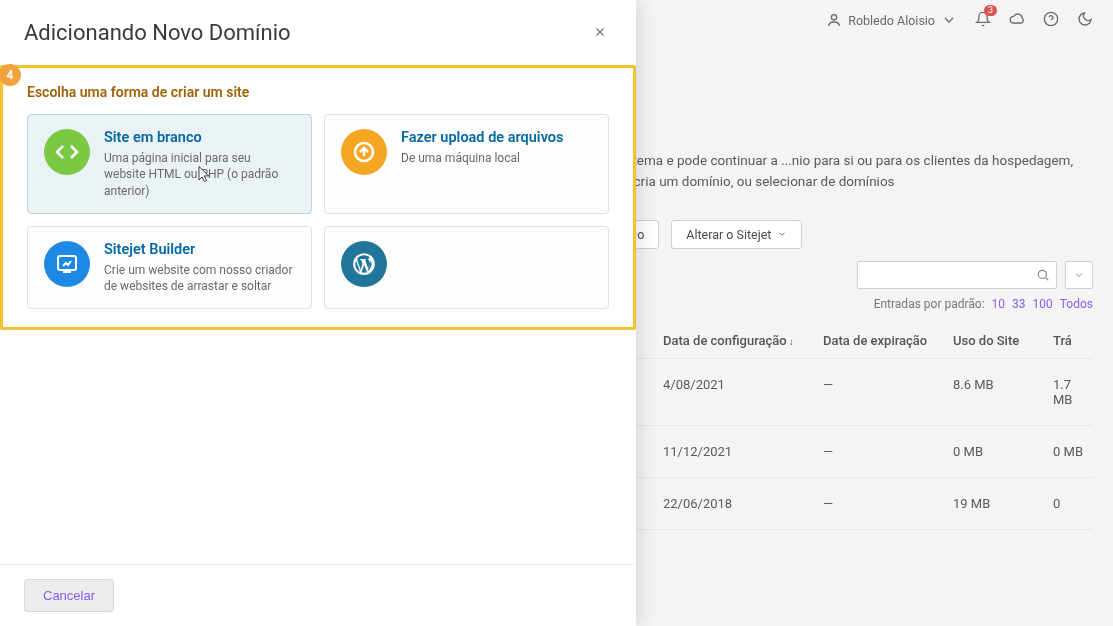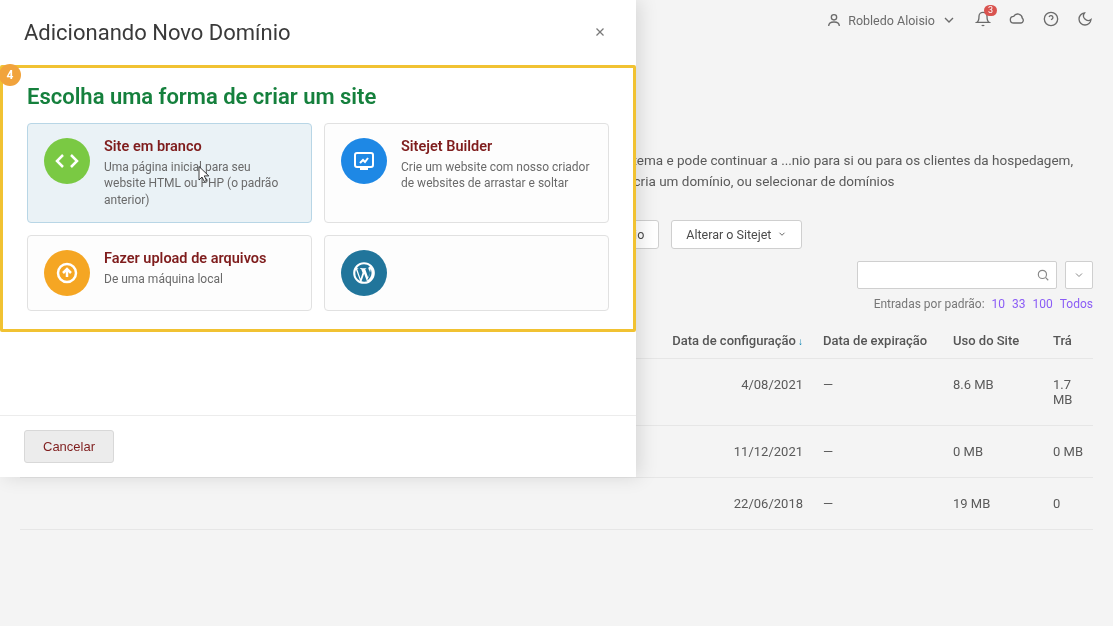--- a/index.html
+++ b/index.html
@@ -18,54 +18,54 @@
   .bg-search-row { margin-top: 12px; display: flex; justify-content: flex-end; align-items: center; gap: 8px; }
   .bg-search { display: flex; align-items: center; border: 1px solid #cfcfcf; background: #fff; height: 28px; width: 200px; border-radius: 2px; }
   .bg-search input { flex: 1; border: none; outline: none; padding: 0 8px; font-size: 12px; background: transparent; }
   .bg-search .sbtn { width: 30px; height: 100%; display: flex; align-items: center; justify-content: center; color: #888; }
   .bg-dd { width: 28px; height: 28px; border: 1px solid #cfcfcf; background: #fff; border-radius: 2px; display: flex; align-items: center; justify-content: center; color: #888; }
   .bg-pager { margin-top: 8px; text-align: right; font-size: 12px; color: #777; }
   .bg-pager a { color: #8b5cf6; text-decoration: none; margin-left: 4px; }
   .bg-table { margin-top: 12px; width: 100%; border-collapse: collapse; }
   .bg-table th, .bg-table td { text-align: left; padding: 18px 10px; font-size: 13px; color: #5a5a5a; border-bottom: 1px solid #e6e6e6; vertical-align: top; }
   .bg-table th { font-weight: 500; color: #555; padding-top: 10px; padding-bottom: 10px; }
-  .bg-table td.config-col, .bg-table th.config-col { width: 160px; text-align: right; }
+  .bg-table td.config-col, .bg-table th.config-col { width: 160px; }
   .bg-table td.exp-col, .bg-table th.exp-col { width: 130px; }
   .bg-table td.disk-col, .bg-table th.disk-col { width: 100px; }
   .bg-table td.traf-col, .bg-table th.traf-col { width: 50px; }
   .bg-table td.first-col, .bg-table th.first-col { width: auto; text-align: right; padding-right: 20px; }
   .sort-arrow { color: #007eb0; font-size: 10px; margin-left: 2px; }
 
   
-  .modal { position: absolute; top: 0; left: 0; width: 636px; height: 477px; background: #fff; box-shadow: 4px 0 18px rgba(0,0,0,0.12); display: flex; flex-direction: column; }
+  .modal { position: absolute; top: 0; left: 0; width: 636px; height: 626px; background: #fff; box-shadow: 4px 0 18px rgba(0,0,0,0.12); display: flex; flex-direction: column; }
   .modal-header { padding: 20px 24px 10px 24px; display: flex; align-items: flex-start; justify-content: space-between; }
   .modal-title { font-size: 22px; font-weight: 400; color: #3a3a3a; }
   .close-btn { width: 24px; height: 24px; display: flex; align-items: center; justify-content: center; color: #7a7a7a; cursor: pointer; }
   .modal-body { flex: 1; padding: 10px 24px; overflow: auto; position: relative; }
 
   .step-badge { position: absolute; top: -4px; left: -4px; width: 22px; height: 22px; background: #f1a33c; color: #fff; font-size: 12px; font-weight: 700; border-radius: 50%; display: flex; align-items: center; justify-content: center; z-index: 5; }
   .highlight-box { border: 3px solid #f1c232; border-radius: 2px; padding: 16px 0 18px 0; position: relative; margin-left: -24px; margin-right: -24px; padding-left: 24px; padding-right: 24px; }
 
-  .section-title { font-size: 22px; font-weight: 600; color: #15803d; margin-bottom: 14px; }
+  .section-title { font-size: 14px; font-weight: 600; color: #a16207; margin-bottom: 14px; }
 
   .card-grid { display: grid; grid-template-columns: 1fr 1fr; gap: 12px; }
   .card { border: 1px solid #e1e1e1; border-radius: 4px; padding: 14px 16px; display: flex; gap: 14px; align-items: flex-start; cursor: pointer; background: #fdfdfd; }
   .card.selected { background: #eaf2f6; border-color: #b8d6e6; }
   .card .icon-wrap { width: 46px; height: 46px; border-radius: 50%; display: flex; align-items: center; justify-content: center; flex-shrink: 0; }
   .card .texts { display: flex; flex-direction: column; gap: 3px; }
-  .card .ctitle { font-size: 14.5px; font-weight: 600; color: #7f1d1d; line-height: 1.25; }
+  .card .ctitle { font-size: 14.5px; font-weight: 600; color: #0369a1; line-height: 1.25; }
   .card .cdesc { font-size: 12px; color: #6a6a6a; line-height: 1.35; }
 
   .icon-blank { background: #7ac943; }
   .icon-upload { background: #f5a623; }
   .icon-sitejet { background: #1e88e5; }
   .icon-wp { background: #21759b; }
 
   .modal-footer { border-top: 1px solid #ececec; padding: 14px 24px; }
-  .cancel-btn { background: #ececec; border: 1px solid #d8d8d8; border-radius: 3px; padding: 8px 18px; font-size: 13px; color: #7f1d1d; cursor: pointer; }
+  .cancel-btn { background: #ececec; border: 1px solid #d8d8d8; border-radius: 3px; padding: 8px 18px; font-size: 13px; color: #8b5cf6; cursor: pointer; }
 
   .cursor { position: absolute; width: 18px; height: 22px; pointer-events: none; z-index: 100; }
 </style>
 </head>
 <body>
 
 <div class="bg-page">
   <div class="topbar">
     <div class="user">
       <svg viewBox="0 0 24 24" fill="none" stroke="currentColor" stroke-width="2">
@@ -203,48 +203,48 @@
                 <polyline points="8 6 2 12 8 18"></polyline>
               </svg>
           </div>
           <div class="texts">
             <div class="ctitle">Site em branco</div>
             <div class="cdesc">Uma página inicial para seu website HTML ou PHP (o padrão anterior)</div>
           </div>
         </div>
 
         <div class="card">
+          <div class="icon-wrap icon-upload">
+            <svg viewBox="0 0 24 24" width="24" height="24" fill="none" stroke="#fff" stroke-width="2.5">
+                <circle cx="12" cy="12" r="9"></circle>
+                <polyline points="8 12 12 8 16 12"></polyline>
+                <line x1="12" y1="16" x2="12" y2="8"></line>
+              </svg>
+          </div>
+          <div class="texts">
+            <div class="ctitle">Fazer upload de arquivos</div>
+            <div class="cdesc">De uma máquina local</div>
+          </div>
+        </div>
+
+        <div class="card">
           <div class="icon-wrap icon-sitejet">
             <svg viewBox="0 0 24 24" width="24" height="24" fill="none" stroke="#fff" stroke-width="2">
                 <rect x="3" y="4" width="18" height="14" rx="2"></rect>
                 <line x1="8" y1="20" x2="16" y2="20"></line>
                 <path d="M8 14l3-3 2 2 3-4"></path>
               </svg>
           </div>
           <div class="texts">
             <div class="ctitle">Sitejet Builder</div>
             <div class="cdesc">Crie um website com nosso criador de websites de arrastar e soltar</div>
           </div>
         </div>
 
         <div class="card">
-          <div class="icon-wrap icon-upload">
-            <svg viewBox="0 0 24 24" width="24" height="24" fill="none" stroke="#fff" stroke-width="2.5">
-                <circle cx="12" cy="12" r="9"></circle>
-                <polyline points="8 12 12 8 16 12"></polyline>
-                <line x1="12" y1="16" x2="12" y2="8"></line>
-              </svg>
-          </div>
-          <div class="texts">
-            <div class="ctitle">Fazer upload de arquivos</div>
-            <div class="cdesc">De uma máquina local</div>
-          </div>
-        </div>
-
-        <div class="card">
           <div class="icon-wrap icon-wp">
             <svg viewBox="0 0 24 24" width="26" height="26" fill="#fff">
                 <path d="M12 2a10 10 0 1 0 0 20 10 10 0 0 0 0-20zm-8 10c0-1.1.23-2.15.64-3.1l3.81 10.44A8 8 0 0 1 4 12zm8 8a8 8 0 0 1-2.26-.33l2.4-6.97 2.46 6.74c.2.05.4.1.6.13A8 8 0 0 1 12 20zm1.1-11.76c.48-.3.91-.5.91-.05 0 0 .45-.03 0-.54-.45-.5-1.35-.04-1.35-.04l-2.82.02s-.92-.48-1.37.02c-.45.5 0 .54 0 .54s.44.02.88.05l1.3 3.56-1.83 5.5-3.05-9.06c.48-.3.91-.5.91-.05 0 0 .45-.03 0-.54-.45-.5-1.35-.04-1.35-.04A8 8 0 0 1 12 4c2.1 0 4 .8 5.44 2.12h-.1c-.78 0-1.34.68-1.34 1.42 0 .66.38 1.22.78 1.88.3.54.66 1.22.66 2.22 0 .68-.26 1.48-.6 2.58l-.8 2.66zm5.86 3.76c0 2.94-1.6 5.5-3.96 6.88l2.44-7.06c.46-1.14.6-2.06.6-2.86 0-.3-.02-.58-.06-.84.62 1.14.98 2.46.98 3.88z"></path>
               </svg>
           </div>
         </div>
 
       </div>
     </div>
 

